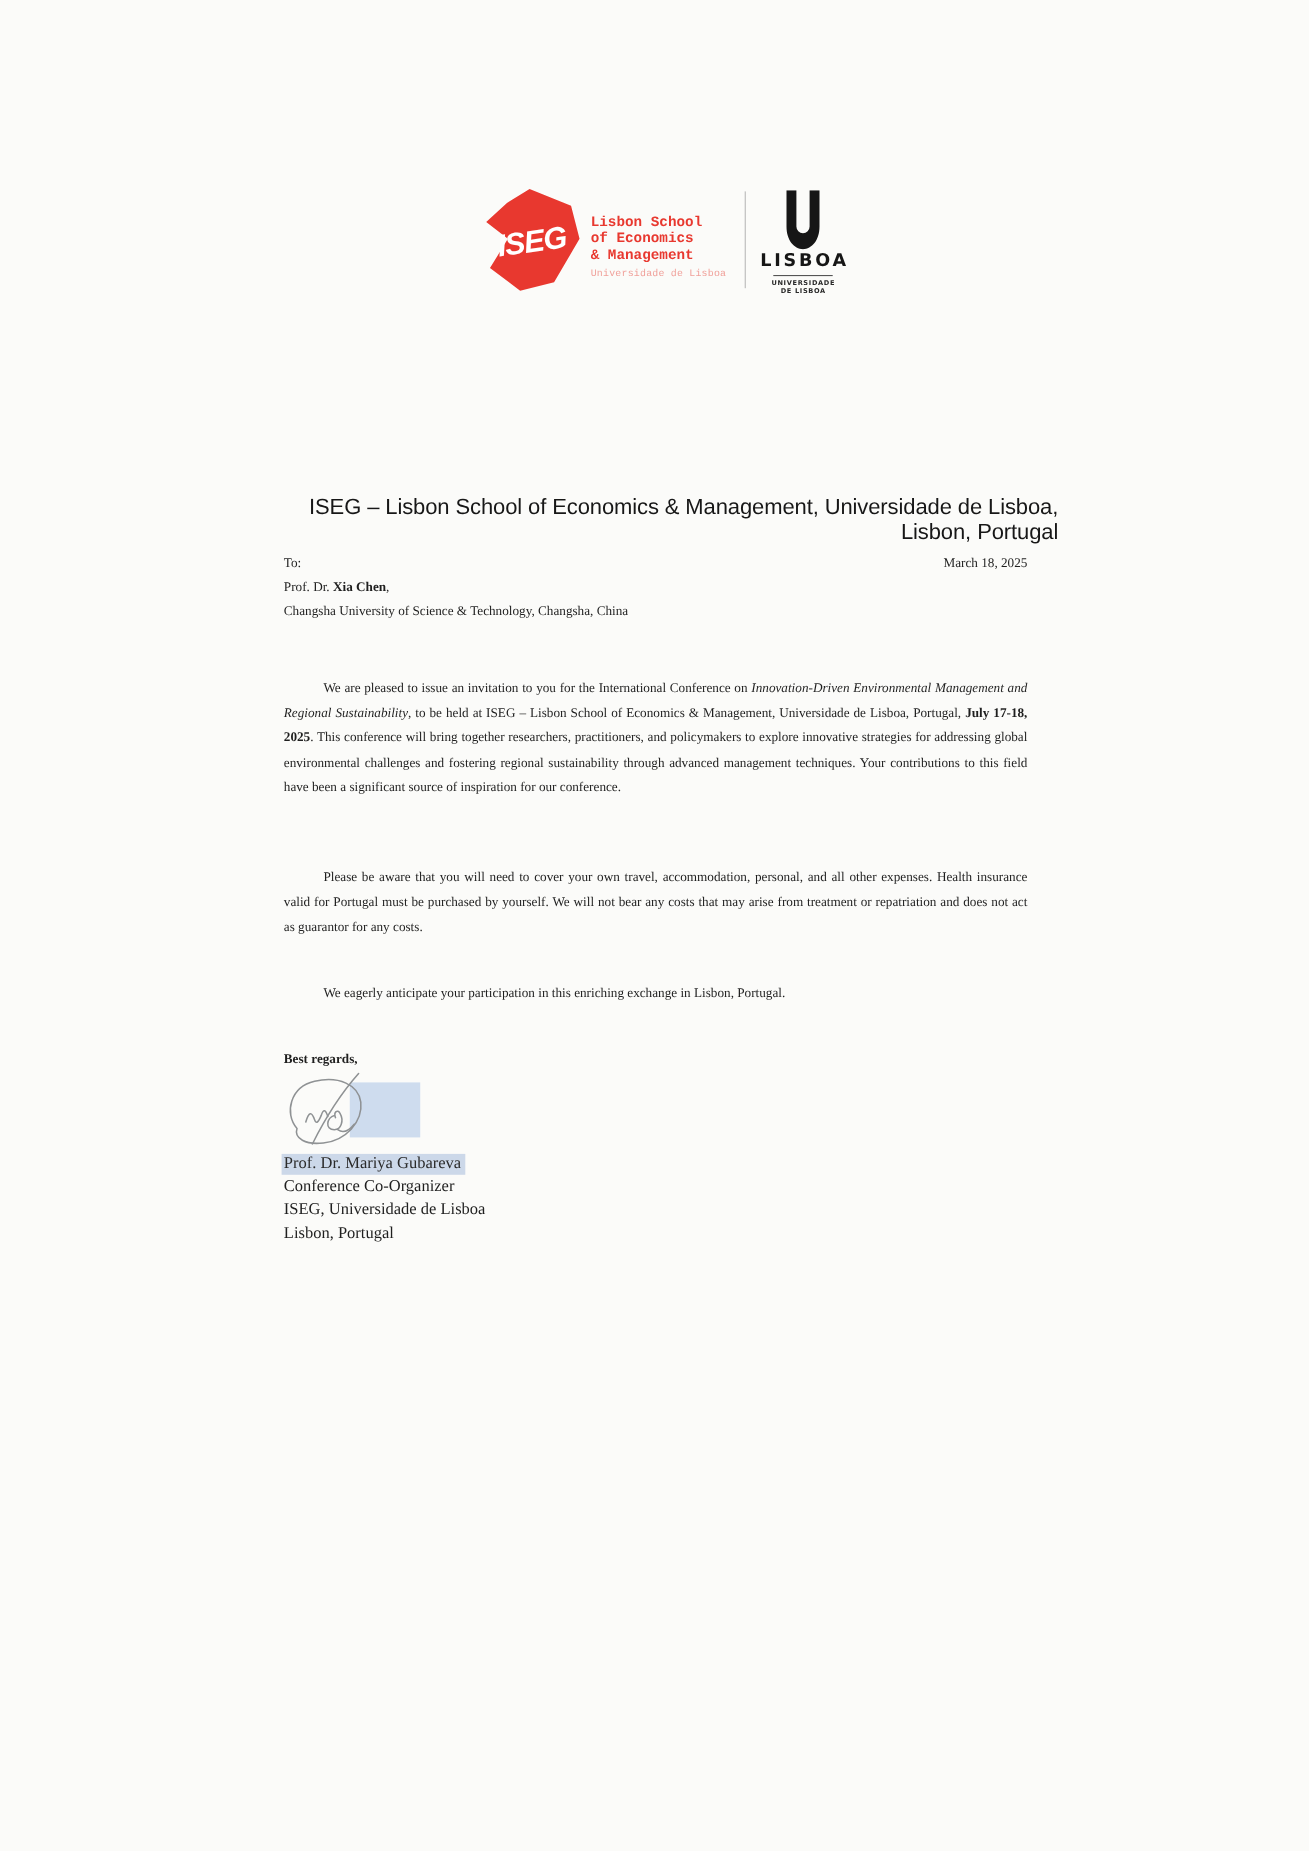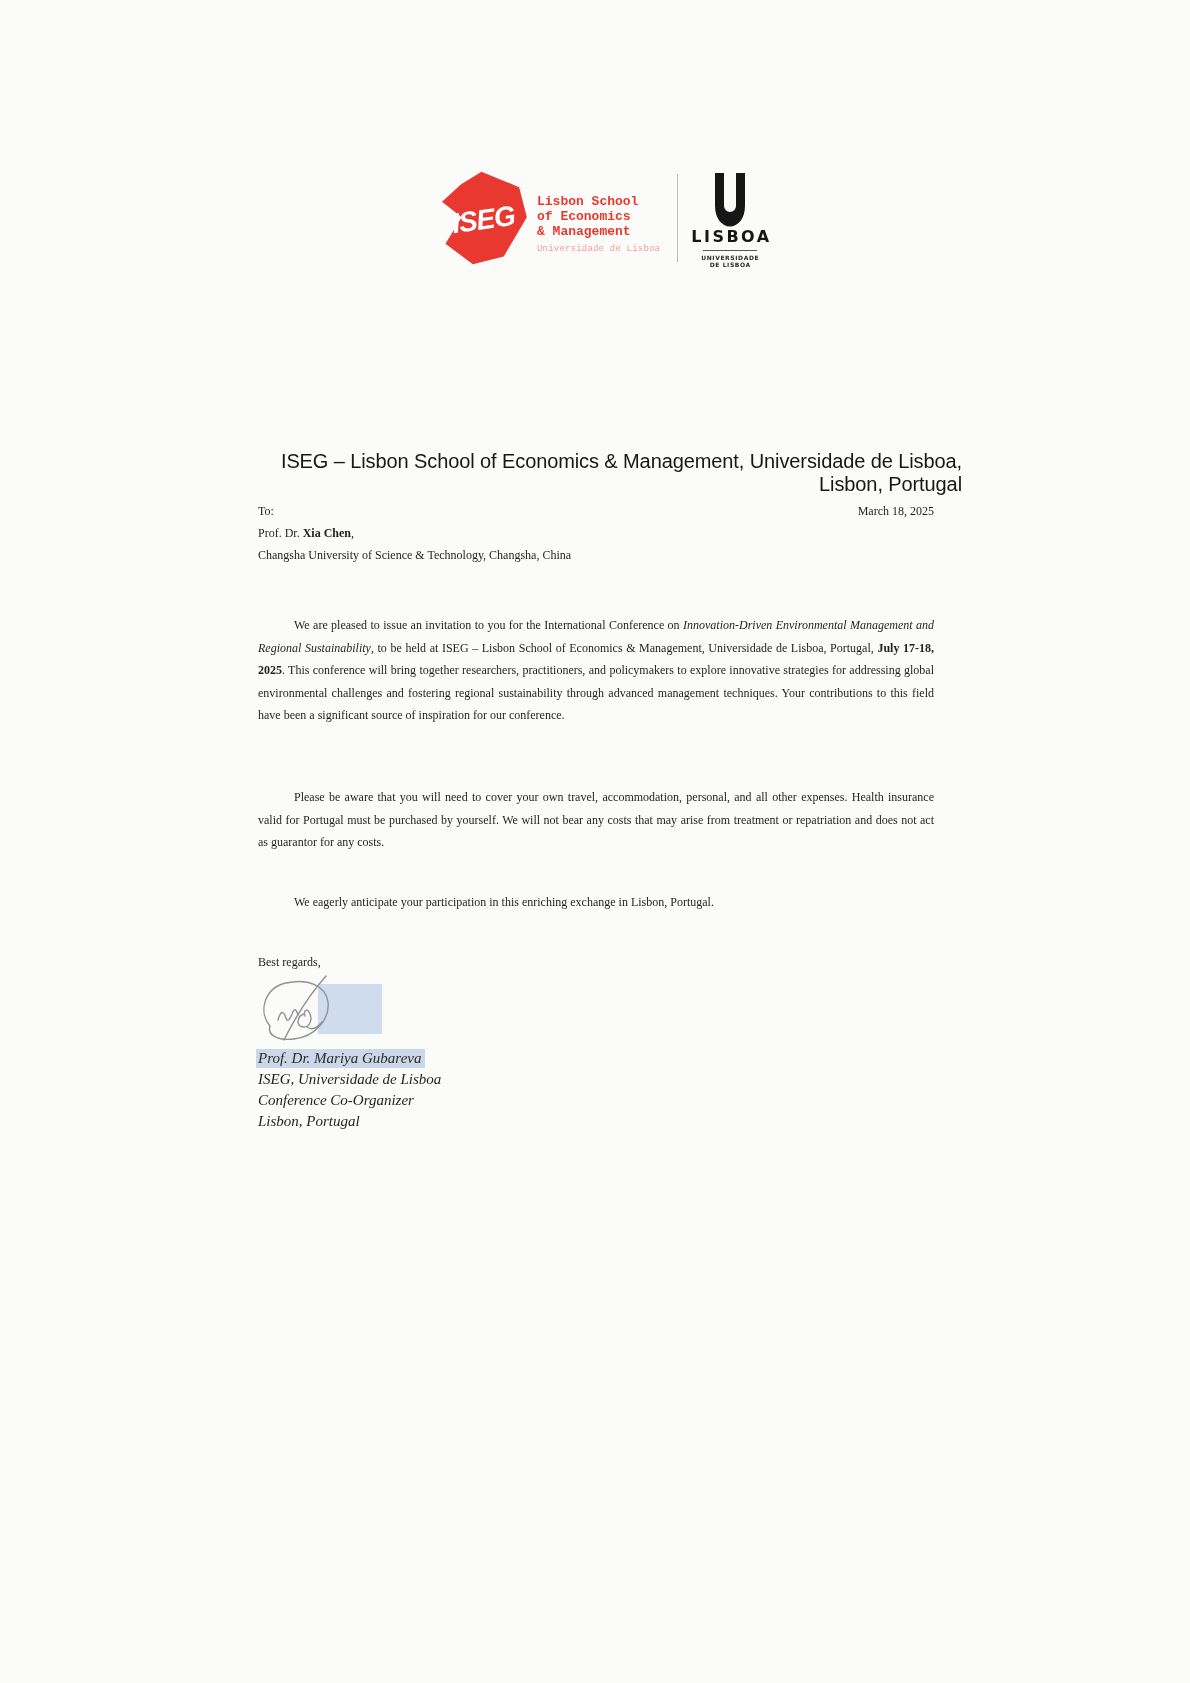--- a/index.html
+++ b/index.html
@@ -57,37 +57,37 @@
   }
 
   
   .content { position:absolute; left:258px; width:676px; font-size:12px; line-height:22.5px; }
   .recipient { top:500px; line-height:22px; }
   .to-row { display:flex; justify-content:space-between; }
   .para { text-align:justify; text-indent:36px; }
   .p1 { top:614px; }
   .p2 { top:786px; }
   .p3 { top:891px; text-indent:36px; }
-  .salutation { top:951px; }
+  .salutation { top:951px;font-weight:bold; }
 
   
   .stamp { position:absolute; left:258px; top:976px; width:320px; height:74px; }
   .stamp-band {
     position:absolute; left:60px; top:8px; width:64px; height:50px;
     background:#cedcee;
   }
   .scribble { position:absolute; left:-4px; top:-2px; }
   .stamp-text {
     position:absolute; left:62px; top:10px;
     font-family:"DejaVu Sans", sans-serif;
     font-size:10.5px; line-height:15px; color:#2d2d2d;
   }
 
   
-  .signer { top:1048px; font-size:15px; line-height:21px;font-style:italic; }
+  .signer { top:1048px; font-size:15px; line-height:21px; }
   .hl-name {
     background:#ccd8e9;
     padding:1px 4px 2px 2px; margin-left:-2px;
     color:#2b2b2b;
   }
   .signer div { margin-bottom:0; }
 </style>
 </head>
 <body>
 
@@ -146,18 +146,18 @@
         <path d="M24,46 q4,-14 8,-2 q2,6 6,-4 q3,-9 6,1"></path>
         <path d="M50,40 c-7,2 -9,13 0,13 c6,0 9,-8 5,-15 c-2,-4 -6,-1 -4,4"></path>
         <path d="M53,53 q7,5 15,-5"></path>
         <path d="M30,66 C42,42 56,20 72,2"></path>
       </g>
     </svg>
   </div>
 
   <div class="content signer" style="position:absolute;">
     <div><span class="hl-name">Prof. Dr. Mariya Gubareva</span></div>
+    <div>Conference Co-Organizer</div>
     <div>ISEG, Universidade de Lisboa</div>
-    <div>Conference Co-Organizer</div>
     <div>Lisbon, Portugal</div>
   </div>
 
 </div>
 
 </body></html>

